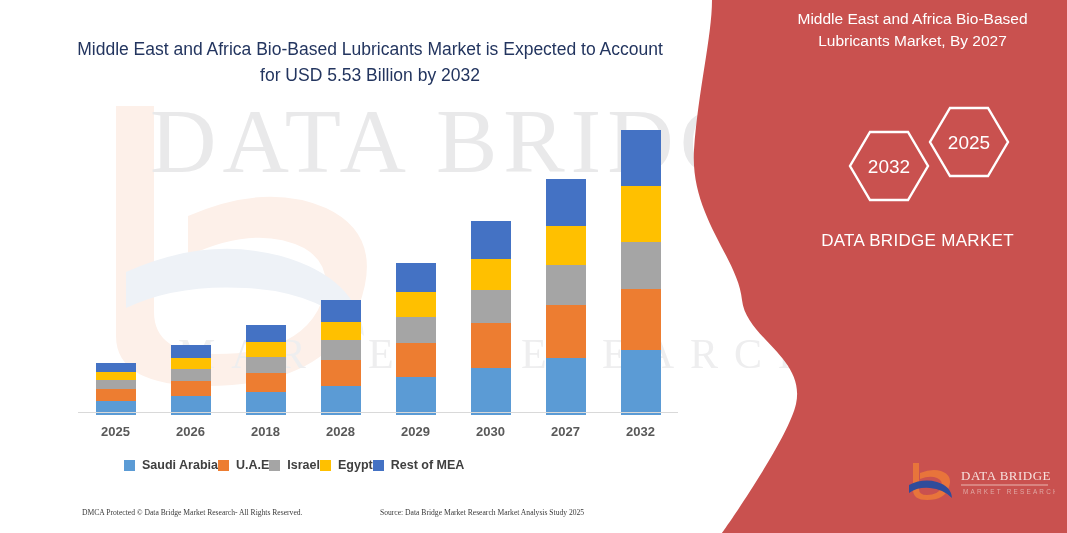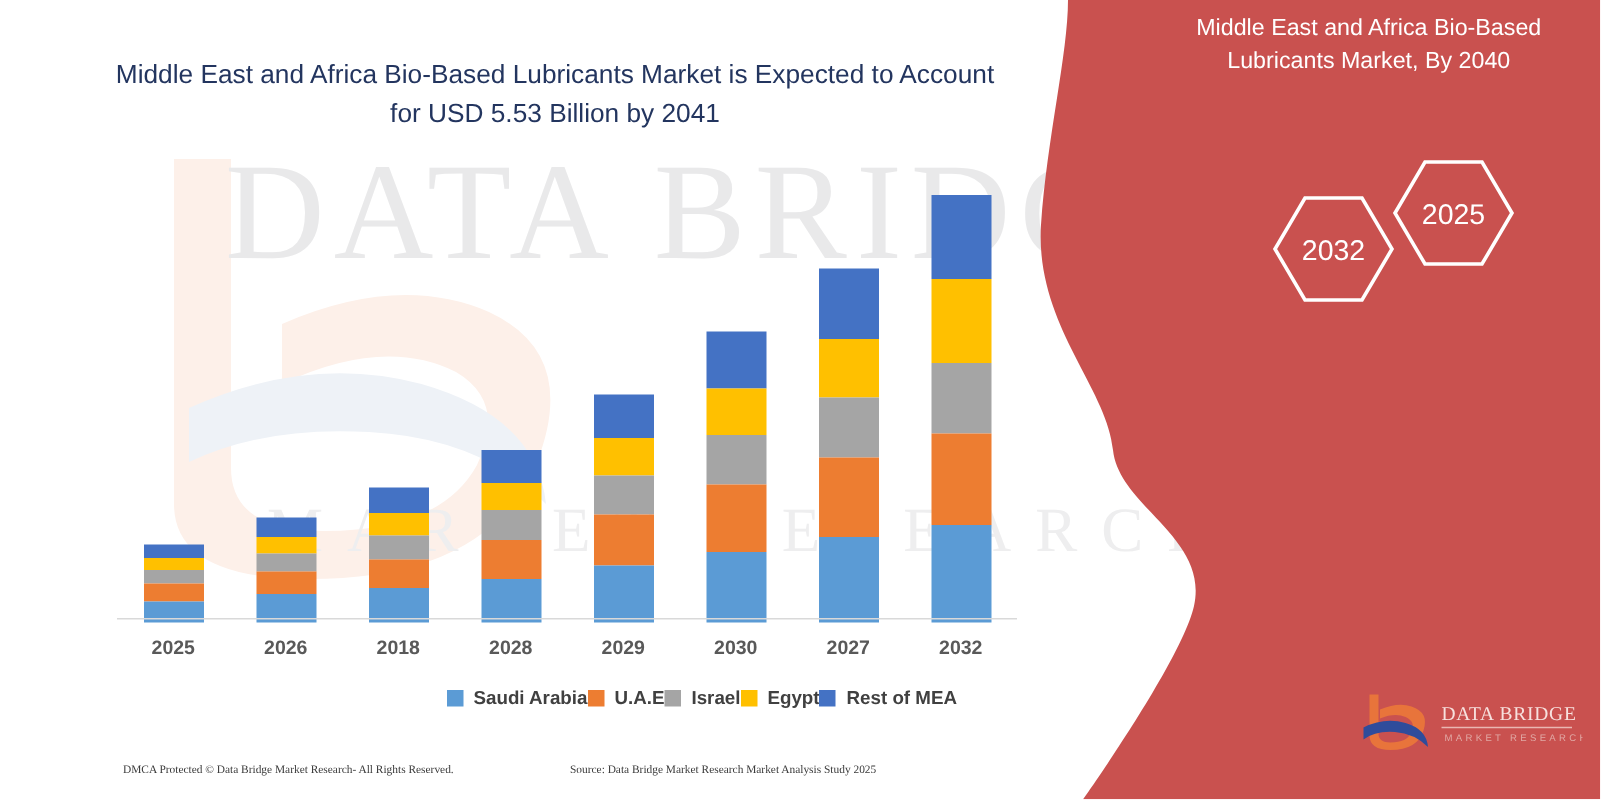--- a/index.html
+++ b/index.html
@@ -67,21 +67,21 @@
   }
   .x-label {
     width:70px; text-align:center;
     font-size:13px; font-weight:bold; color:#595959;
     font-family:"Liberation Sans", sans-serif;
   }
 
   
   .legend {
     position:absolute; left:78px; top:453px; width:600px; height:24px;
-    display:flex; align-items:center; justify-content:flex-end;
+    display:flex; align-items:center; justify-content:flex-start;
     padding:0 40px 0 46px;
   }
   .legend-item { display:flex; align-items:center; gap:7px; }
   .legend-swatch { width:11px; height:11px; display:inline-block; }
   .legend-label { font-size:12.5px; font-weight:bold; color:#404040; white-space:nowrap; }
 
   
   .footer { position:absolute; left:82px; top:508px; width:600px; font-size:7.6px; color:#3a3a3a;
             font-family:"Liberation Serif", serif; display:flex; }
   .footer .f1 { width:298px; }
@@ -108,21 +108,21 @@
 
   <div class="wm-layer">
     <svg class="wm-logo" viewBox="0 0 300 290">
       <path d="M20 10 L20 240 Q20 290 110 290 Q230 290 262 212 Q290 140 230 112 Q170 86 92 120 L92 160 Q160 128 208 152 Q242 172 222 214 Q198 258 120 258 Q58 258 58 216 L58 10 Z" fill="#fdf0e9"></path>
       <path d="M30 176 Q110 140 185 160 Q262 182 268 240 Q225 196 150 192 Q80 188 30 212 Z" fill="#eef2f7"></path>
     </svg>
     <div class="wm-text">DATA BRIDGE</div>
     <div class="wm-text2">MARKET RESEARCH</div>
   </div>
 
-  <div class="chart-title">Middle East and Africa Bio-Based Lubricants Market is Expected to Account for USD 5.53 Billion by 2041</div>
+  <div class="chart-title">Middle East and Africa Bio-Based Lubricants Market is Expected to Account for USD 5.53 Billion by 2032</div>
 
   <div class="chart-area">
     <div class="bars" id="bars">
         <div class="bar-col">
           <div class="bar" style="height: 52.0524px;">
             <div class="seg" style="background: rgb(68, 114, 196); height: 16.8317%;"></div>
             <div class="seg" style="background: rgb(255, 192, 0); height: 15.8416%;"></div>
             <div class="seg" style="background: rgb(165, 165, 165); height: 17.8218%;"></div>
             <div class="seg" style="background: rgb(237, 125, 49); height: 21.7822%;"></div>
             <div class="seg" style="background: rgb(91, 155, 213); height: 27.7228%;"></div>
@@ -237,32 +237,33 @@
     <svg width="407" height="533" viewBox="0 0 407 533" style="position:absolute;left:0;top:0;">
       <path d="M52 0 L407 0 L407 533 L62 533
                C 62 533 128 440 136 404
                C 146 358 86 338 82 300
                C 78 258 30 216 34 150
                C 38 92 52 36 52 0 Z" fill="#C9514F"></path>
     </svg>
 
   </div>
 
-  <div class="panel-title">Middle East and Africa Bio-Based Lubricants Market, By 2040</div>
+  <div class="panel-title">Middle East and Africa Bio-Based Lubricants Market, By 2027</div>
 
   <svg class="hexes" viewBox="0 0 220 110">
 
     <polygon points="130,8 168,8 188,42 168,76 130,76 110,42" fill="none" stroke="#ffffff" stroke-width="2.4"></polygon>
     <text id="hexR" x="149" y="49" text-anchor="middle" fill="#ffffff" font-family="Liberation Sans, sans-serif" font-size="19">2025</text>
 
     <polygon points="50,32 88,32 108,66 88,100 50,100 30,66" fill="none" stroke="#ffffff" stroke-width="2.4"></polygon>
     <text id="hexL" x="69" y="73" text-anchor="middle" fill="#ffffff" font-family="Liberation Sans, sans-serif" font-size="19">2032</text>
   </svg>
 
   <div class="brand">
+    <div>DATA BRIDGE MARKET</div>
   </div>
 
   <div class="logo-box">
     <svg width="150" height="45" viewBox="0 0 150 45">
       <path d="M8 3 L8 30 Q8 40 22 40 Q40 40 44 27 Q48 15 36 11 Q27 8 15 13 L15 19 Q25 15 32 18 Q39 21 36 28 Q33 35 22 35 Q14 35 14 29 L14 3 Z" fill="#E8743B"></path>
       <path d="M4 25 Q18 18 32 22 Q46 26 47 38 Q38 29 25 28 Q12 27 4 33 Z" fill="#2F4C9B"></path>
       <text id="logoName" x="56" y="20" fill="#f7e1de" font-family="Liberation Serif, serif" font-size="13" letter-spacing="0.5">DATA BRIDGE</text>
       <line x1="56" y1="25" x2="143" y2="25" stroke="#e9b7b2" stroke-width="1.1"></line>
       <text id="logoTag" x="58" y="34" fill="#e0a8a4" font-family="Liberation Sans, sans-serif" font-size="6.4" letter-spacing="2.2">MARKET RESEARCH</text>
     </svg>

